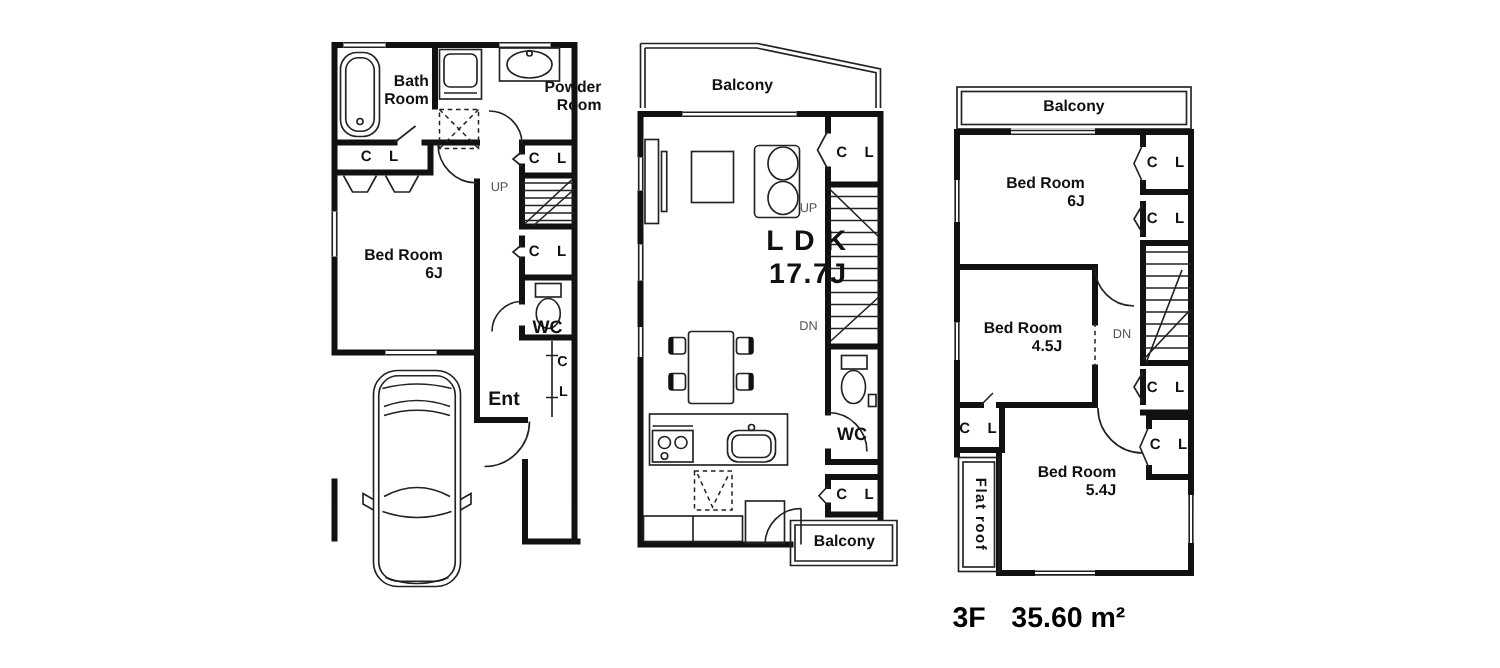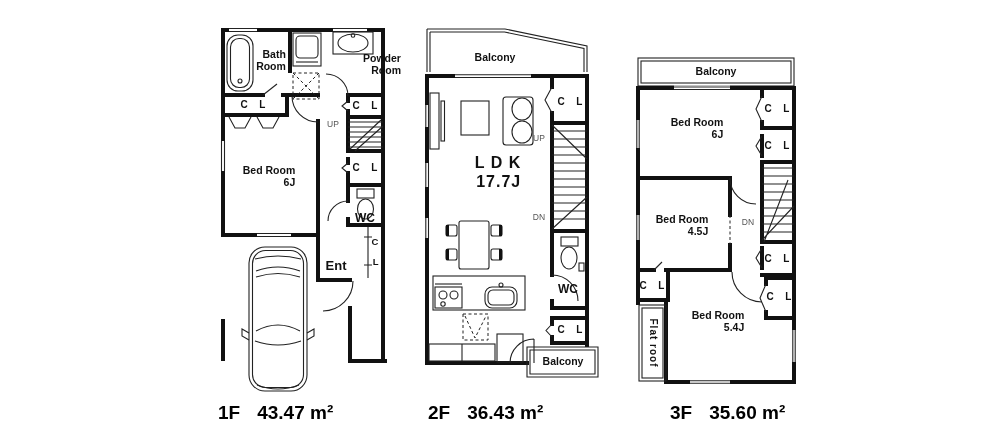--- a/index.html
+++ b/index.html
@@ -8,21 +8,21 @@
   .floor{position:absolute;}
   svg{position:absolute;left:0;top:0;overflow:visible;}
   svg .w{stroke:#111;stroke-width:4;fill:none;stroke-linecap:square;}
   svg .t{stroke:#222;stroke-width:1.1;fill:none;}
   svg .d{stroke:#222;stroke-width:1;fill:none;stroke-dasharray:3 2.5;}
   svg .wh{fill:#fff;stroke:none;}
   svg .cb{stroke:#111;stroke-width:3;fill:none;}
   .lbl{position:absolute;transform:translate(-50%,-50%);font-weight:bold;color:#111;
        text-align:right;white-space:pre-line;line-height:1.12;}
   .room{font-size:10.5px;}
-  .ldk{font-size:16px;line-height:1.18;letter-spacing:1px;}
+  .ldk{font-size:19px;line-height:1.18;letter-spacing:1px;margin-left:40px;}
   .cl{font-size:10px;letter-spacing:2px;white-space:pre;}
   .wcl{font-size:12px;}
   .clv{font-size:9.5px;line-height:2.1;}
   .updn{font-size:8.5px;color:#555;font-weight:normal;}
   .ent{font-size:13px;}
   .vert{writing-mode:vertical-rl;font-size:10px;letter-spacing:1px;}
   .footer{position:absolute;font-size:19px;font-weight:bold;color:#000;white-space:nowrap;}
   .footer .area{margin-left:17px;}
 </style>
 </head>
@@ -272,23 +272,17 @@
     <div class="lbl room" style="left:52px;top:196px;">Bed Room
 4.5J</div>
     <div class="lbl cl" style="left:148px;top:229px;">C  L</div>
     <div class="lbl cl" style="left:23px;top:256px;">C  L</div>
     <div class="lbl cl" style="left:150px;top:267px;">C  L</div>
     <div class="lbl room" style="left:88px;top:292px;">Bed Room
 5.4J</div>
     <div class="lbl vert" style="left:23px;top:313px;">Flat roof</div>
   </div>
 
-  <div class="footer" style="left:218px;top:402px;">
-    <span>1F</span><span class="area">43.47 m²</span>
-  </div>
-  <div class="footer" style="left:428px;top:402px;">
-    <span>2F</span><span class="area">36.43 m²</span>
-  </div>
-  <div class="footer" style="left:670px;top:402px;">
+  <div class="footer" style="left:635px;top:402px;">
     <span>3F</span><span class="area">35.60 m²</span>
   </div>
 
 </div>
 
 </body></html>

